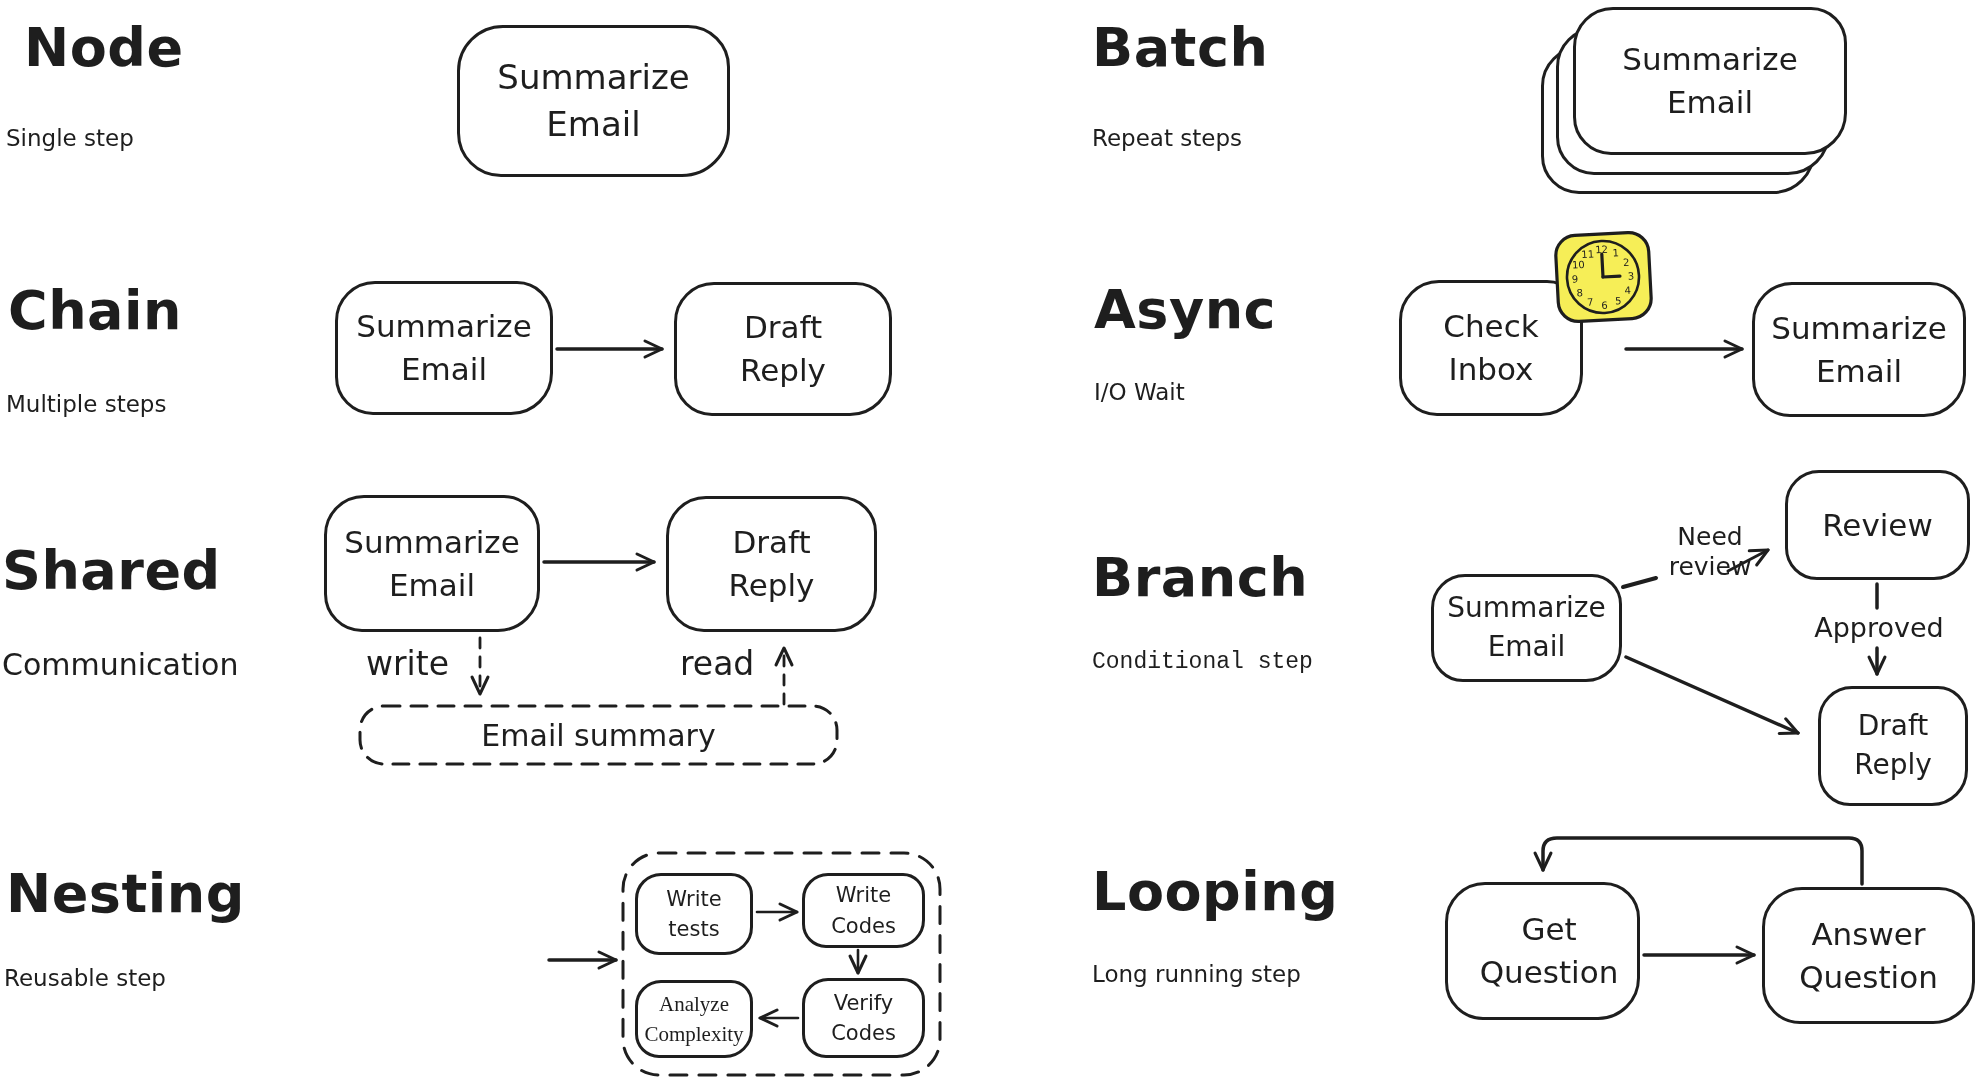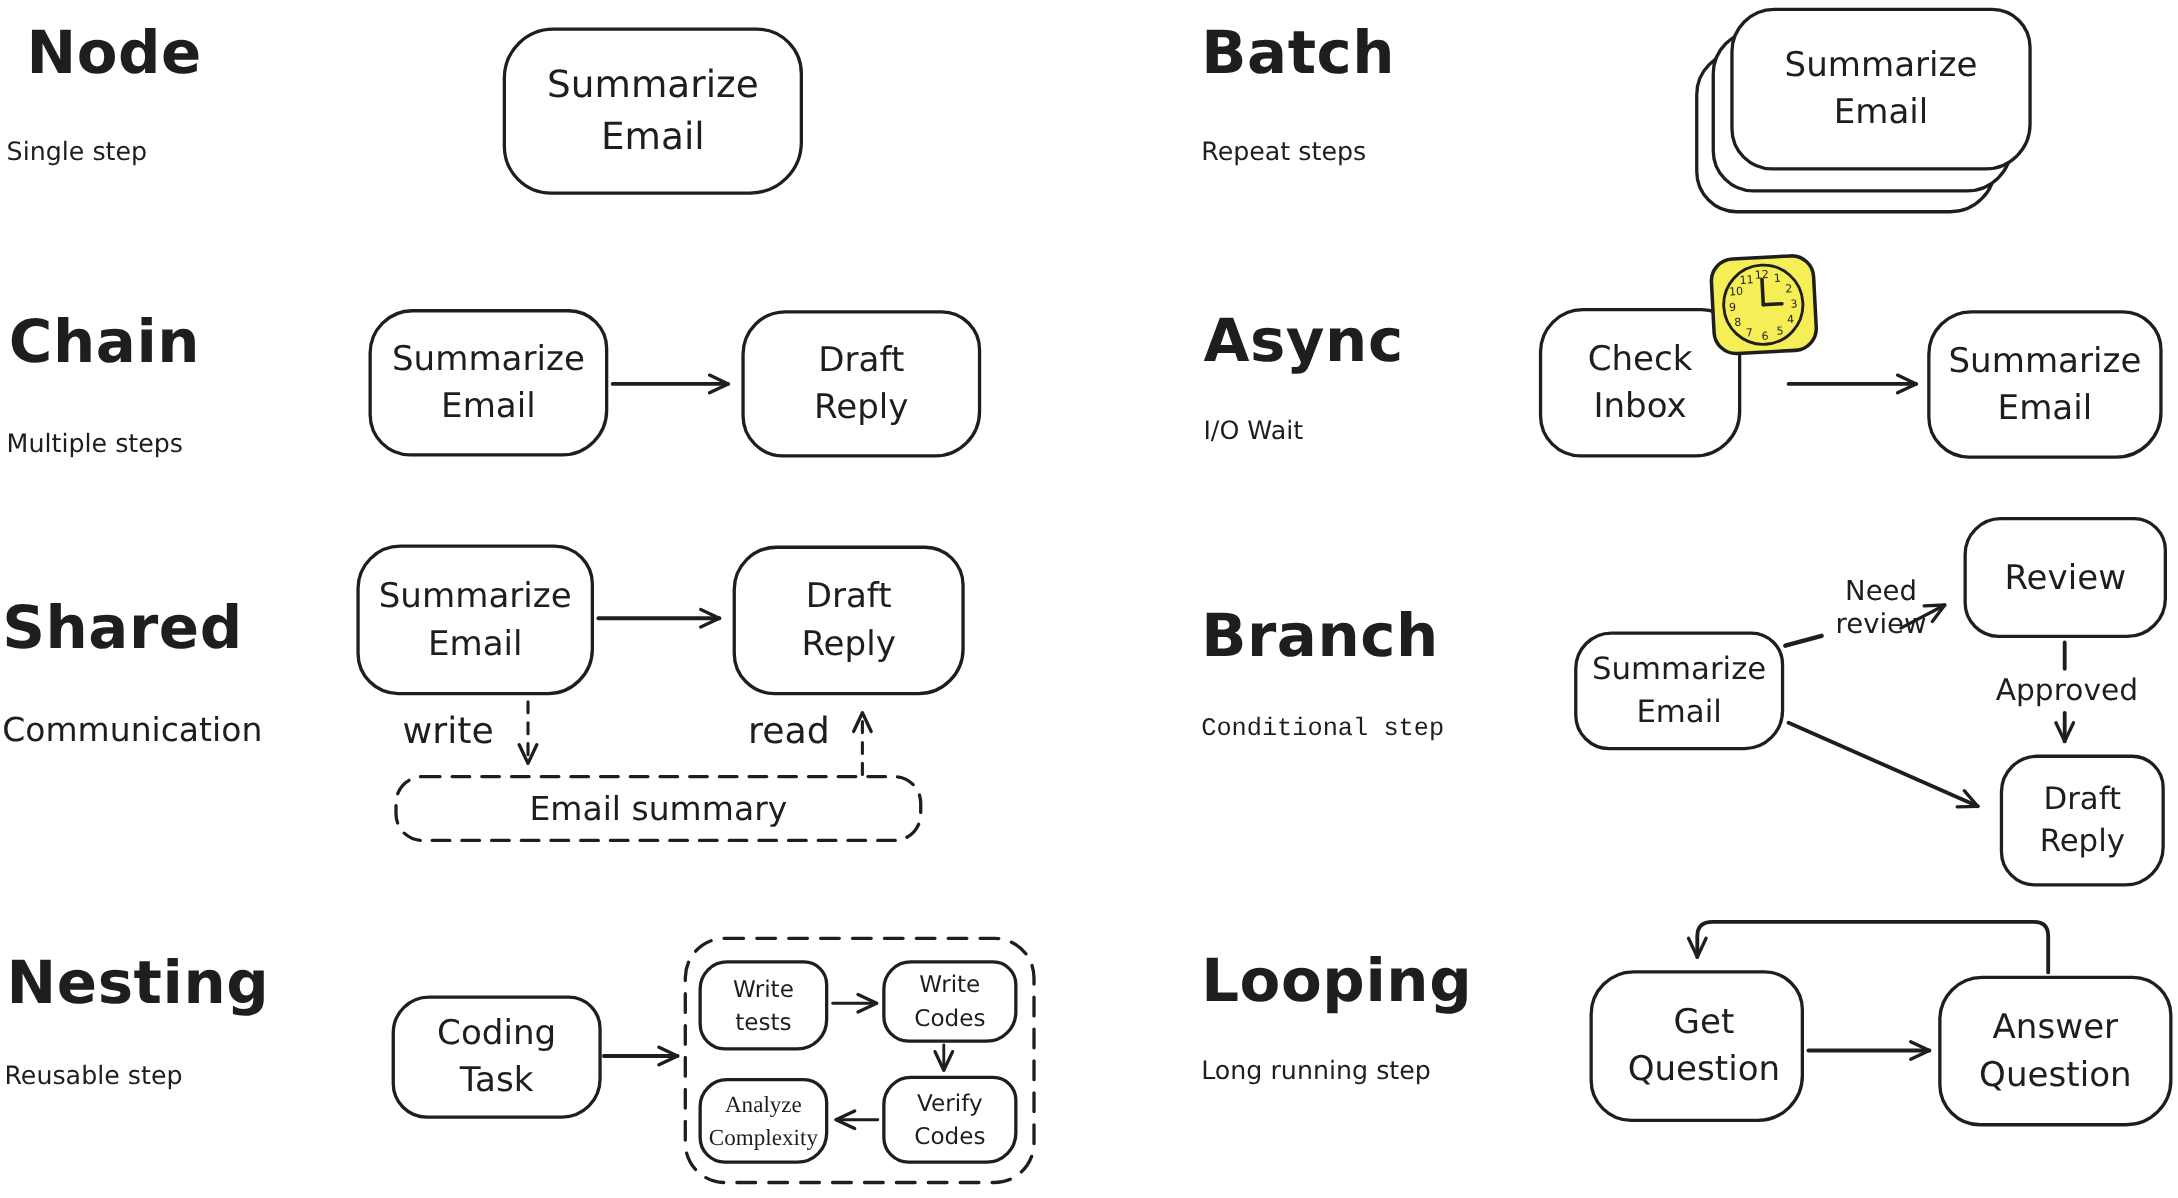--- a/index.html
+++ b/index.html
@@ -67,22 +67,20 @@
   <div class="nbox r40" style="left:324px;top:495px;width:216px;height:137px;">Summarize
 Email</div>
   <div class="nbox r40" style="left:666px;top:496px;width:211px;height:136px;">Draft
 Reply</div>
   <div class="mlabel" style="left:366px;top:644px;font-size:33px;">write</div>
   <div class="mlabel" style="left:680px;top:644px;font-size:33px;">read</div>
   <div class="store-text" style="left:360px;top:708px;width:477px;height:54px;">Email summary</div>
 
   <div class="title" style="left:6px;top:864px;">Nesting</div>
   <div class="subtitle" style="left:4px;top:966px;">Reusable step</div>
-  <div class="nbox r34" style="left:356px;top:905px;width:191px;height:112px;">Coding
-Task</div>
   <div class="nbox r26 fs21" style="left:635px;top:873px;width:118px;height:82px;border-width:3px;">Write
 tests</div>
   <div class="nbox r26 fs21" style="left:802px;top:873px;width:123px;height:75px;border-width:3px;">Write
 Codes</div>
   <div class="nbox r26 fs21" style="left:635px;top:980px;width:118px;height:78px;border-width:3px;font-family:Liberation Serif, serif;">Analyze
 Complexity</div>
   <div class="nbox r26 fs21" style="left:802px;top:978px;width:123px;height:80px;border-width:3px;">Verify
 Codes</div>
 
   <div class="title" style="left:1092px;top:18px;">Batch</div>

